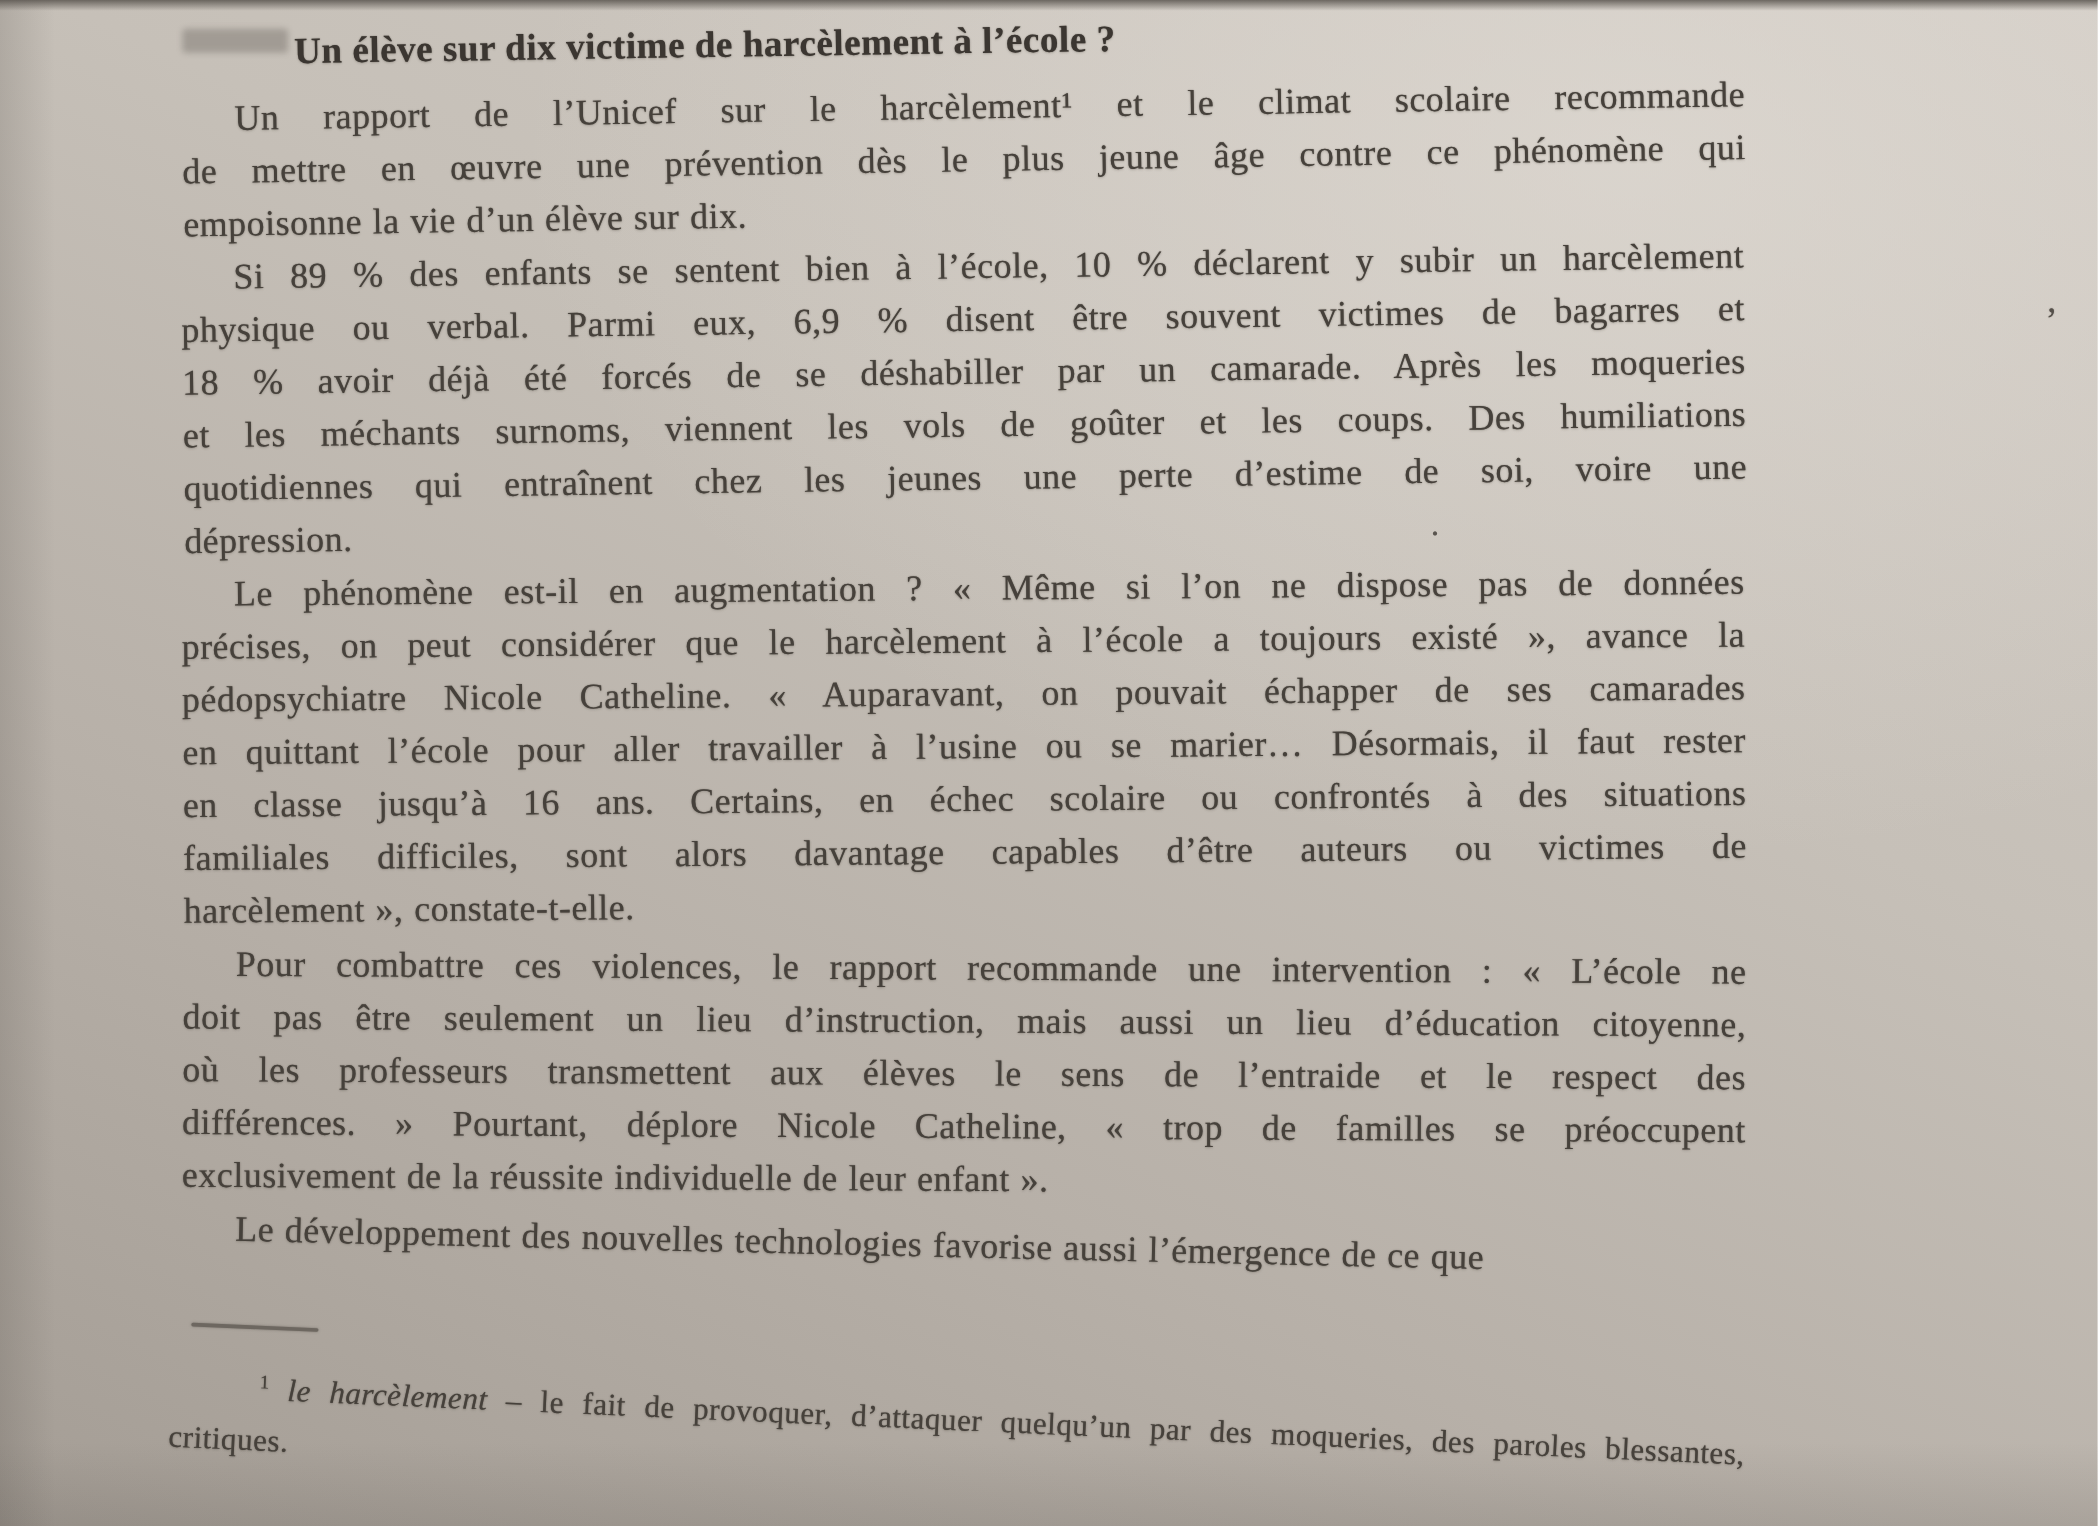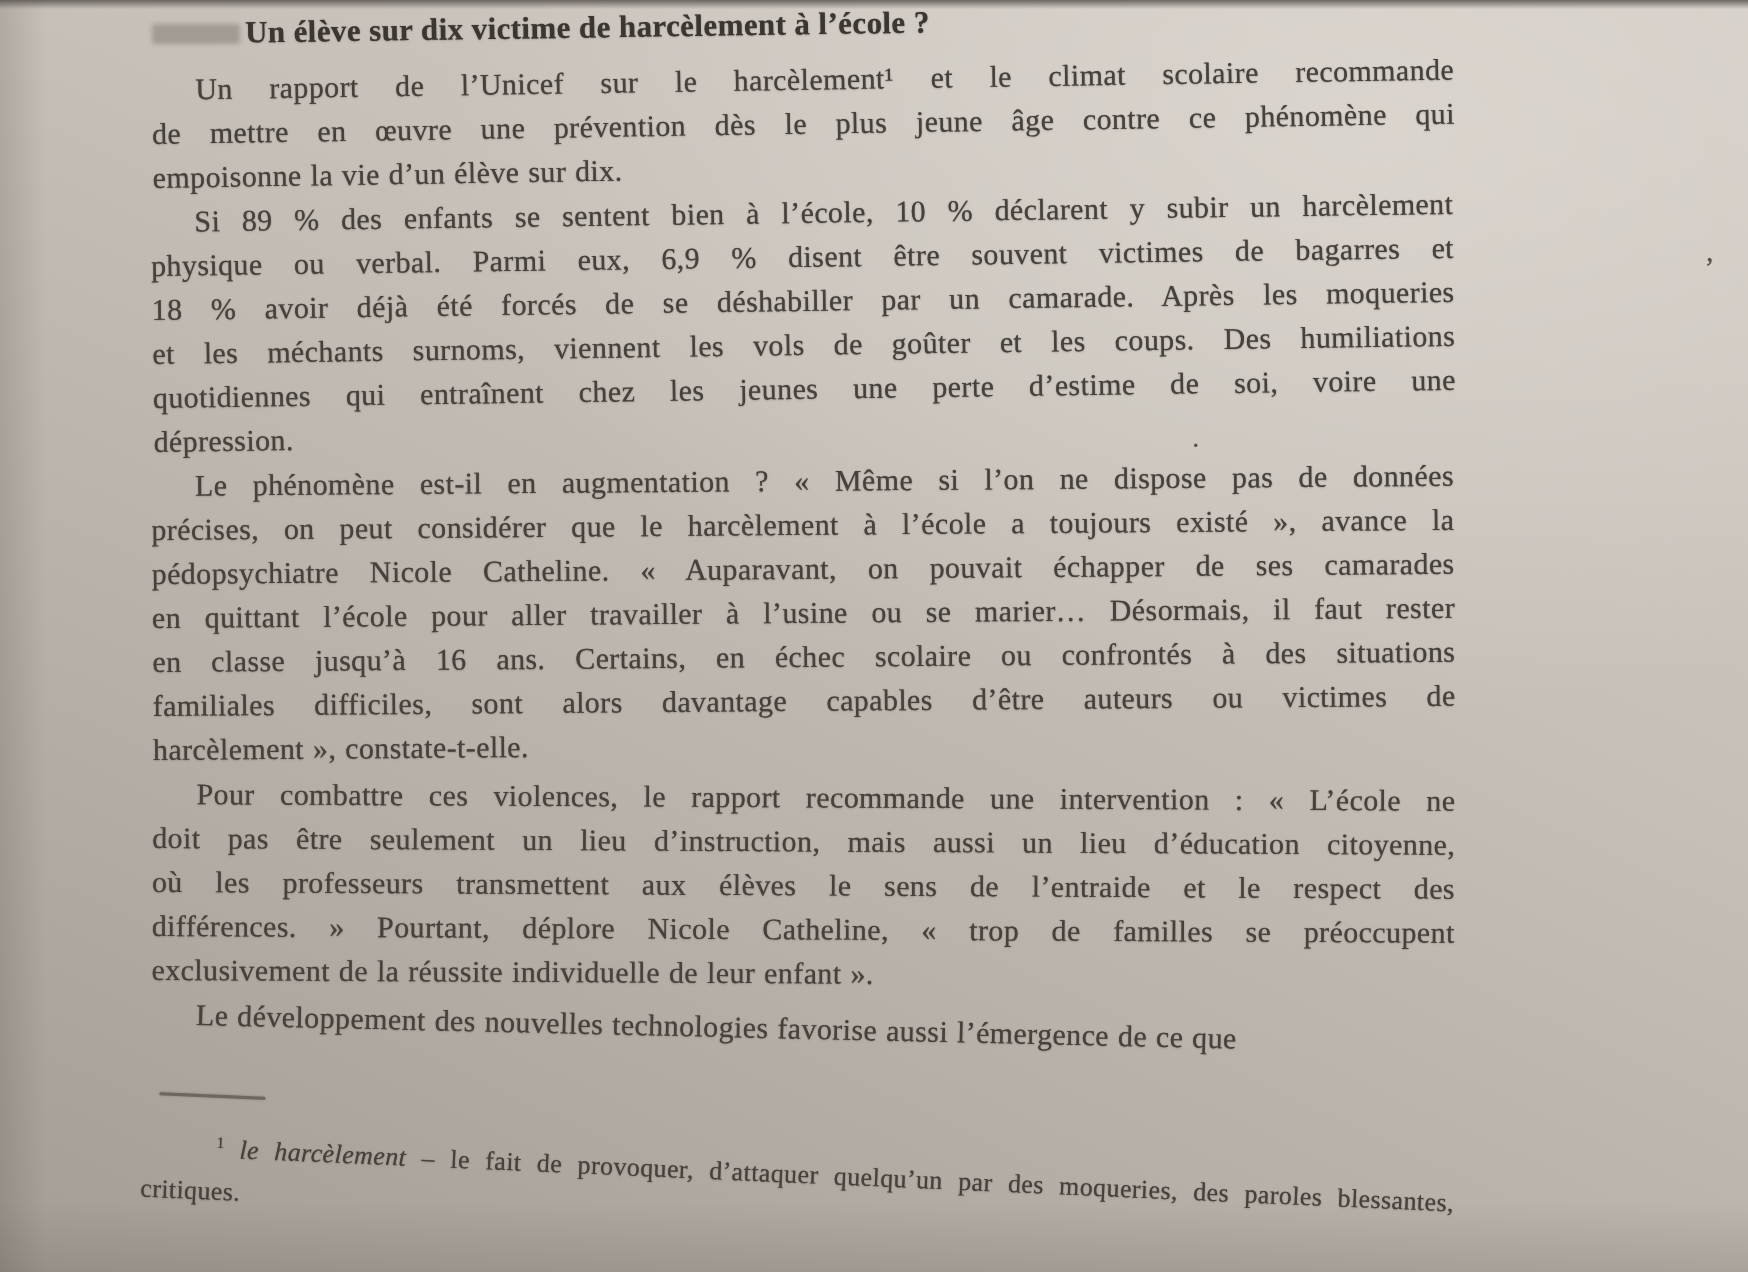--- a/index.html
+++ b/index.html
@@ -7,21 +7,21 @@
     width:1748px;height:1272px;overflow:hidden;position:relative;
     font-family:"Liberation Serif", serif;
     background:
       linear-gradient(to bottom, rgba(90,85,79,.85) 0px, rgba(90,85,79,0) 9px),
       linear-gradient(to right, rgba(62,57,52,.16) 0px, rgba(62,57,52,0) 46px),
       linear-gradient(to top, rgba(62,57,52,.14) 0px, rgba(62,57,52,0) 70px),
       radial-gradient(ellipse 1500px 950px at 78% 10%, rgba(226,221,214,.6), rgba(226,221,214,0) 62%),
       linear-gradient(205deg, #d2ccc5 0%, #c6c0b8 38%, #b7b0a8 68%, #a49d95 100%);
   }
   .page{
-    position:absolute; left:152px; top:16px; width:1303px;
+    position:absolute; left:152px; top:26px; width:1303px;
     color:#46413b;
     text-shadow:0 0 1px rgba(70,64,58,.75), 0 1px 2px rgba(70,64,58,.18);
     letter-spacing:.4px;
   }
   h1.title{
     margin:0 0 16px 0; padding-left:93px;
     font-size:31px; font-weight:bold; color:#3b3631;
     transform:rotate(-.85deg); transform-origin:0 50%;
     white-space:nowrap;
   }

